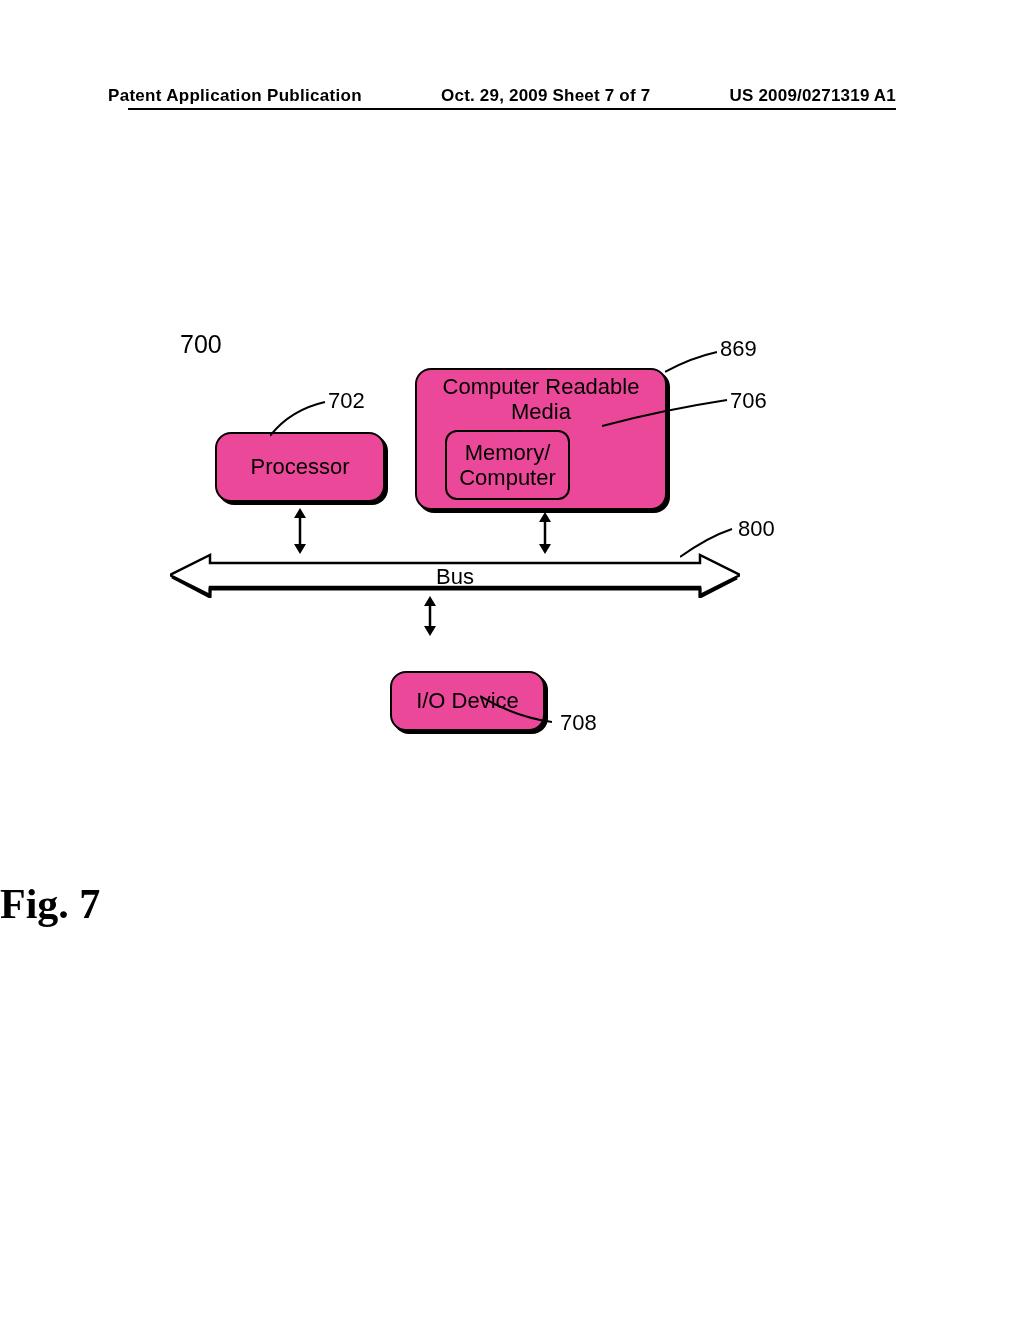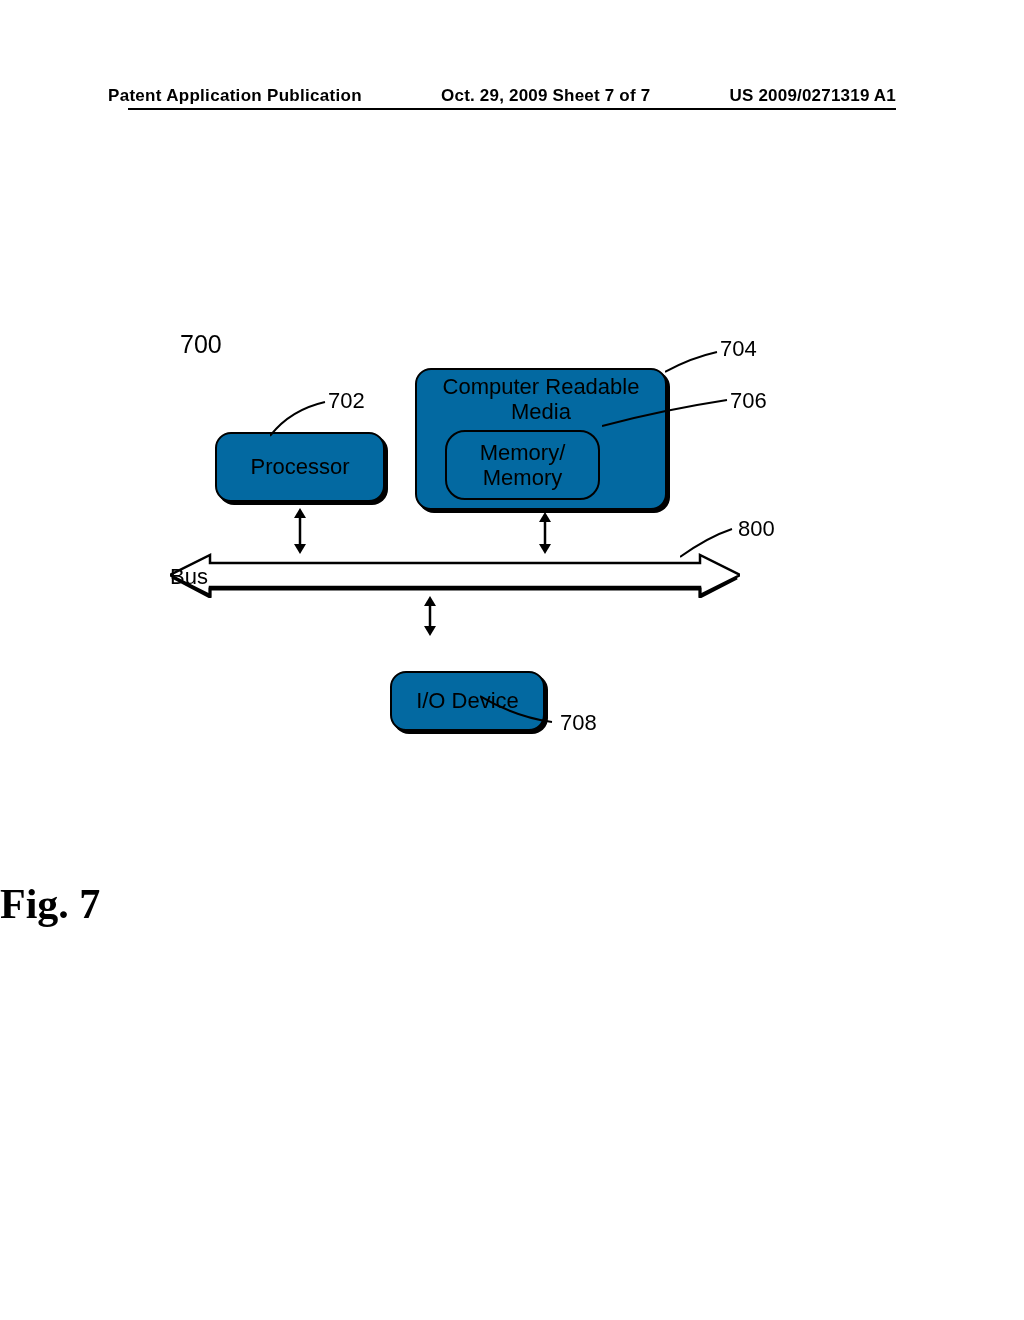--- a/index.html
+++ b/index.html
@@ -51,21 +51,21 @@
       font-family: Arial, Helvetica, sans-serif;
     }
     .ref-700 {
       position: absolute;
       top: 0;
       left: 10px;
       font-size: 25px;
     }
     .box {
       position: absolute;
-      background: #0369a1;
+      background: #ec4899;
       border: 2.5px solid black;
       border-radius: 16px;
       text-align: center;
       display: flex;
       flex-direction: column;
       justify-content: center;
       align-items: center;
       font-size: 22px;
     }
     .box-shadow {
@@ -84,23 +84,23 @@
       height: 142px;
       justify-content: flex-start;
       padding-top: 4px;
     }
     .crm-title {
       line-height: 1.15;
     }
     .memory-box {
       top: 100px;
       left: 275px;
-      width: 155px;
+      width: 125px;
       height: 70px;
-      border-radius: 20px;
+      border-radius: 12px;
       line-height: 1.15;
       box-shadow: none;
     }
     .io-box {
       top: 305px;
       left: 220px;
       width: 155px;
       height: 60px;
       margin-top: 36px;
     }
@@ -113,20 +113,21 @@
     }
     .bus-svg {
       width: 100%;
       height: 100%;
     }
     .bus-label {
       position: absolute;
       top: 12px;
       left: 0;
       width: 100%;
+      text-align: center;
       font-size: 22px;
     }
     .ref-label {
       position: absolute;
       font-size: 22px;
     }
     .figure-caption {
       position: absolute;
       top: 880px;
       left: 0;
@@ -158,21 +159,21 @@
     <span>Processor</span>
   </div>
 
   <div class="box box-shadow crm-box">
     <div class="crm-title">Computer Readable</div>
     <div class="crm-title">Media</div>
   </div>
 
   <div class="box memory-box">
     <div>Memory/</div>
-    <div>Memory</div>
+    <div>Computer</div>
   </div>
 
   <div class="bus-container">
     <svg class="bus-svg" viewBox="0 0 570 46">
       <polygon points="0,23 40,3 40,11 530,11 530,3 570,23 530,43 530,35 40,35 40,43" fill="white" stroke="black" stroke-width="2.5"></polygon>
       <polyline points="2,25 40,45 40,37 530,37 530,45 567,26" fill="none" stroke="black" stroke-width="3"></polyline>
     </svg>
     <div class="bus-label">Bus</div>
   </div>
 
@@ -199,21 +200,21 @@
   </svg>
 
   <svg style="position:absolute;top:70px;left:100px;width:80px;height:40px">
     <path d="M 0,36 Q 20,10 55,2" stroke="black" stroke-width="2" fill="none"></path>
   </svg>
   <div class="ref-label" style="top:58px;left:158px">702</div>
 
   <svg style="position:absolute;top:20px;left:495px;width:60px;height:30px">
     <path d="M 0,22 Q 25,8 52,2" stroke="black" stroke-width="2" fill="none"></path>
   </svg>
-  <div class="ref-label" style="top:6px;left:550px">704</div>
+  <div class="ref-label" style="top:6px;left:550px">869</div>
 
   <svg style="position:absolute;top:68px;left:432px;width:130px;height:30px">
     <path d="M 0,28 Q 60,12 125,2" stroke="black" stroke-width="2" fill="none"></path>
   </svg>
   <div class="ref-label" style="top:58px;left:560px">706</div>
 
   <svg style="position:absolute;top:195px;left:510px;width:58px;height:35px">
     <path d="M 0,32 Q 28,12 52,4" stroke="black" stroke-width="2" fill="none"></path>
   </svg>
   <div class="ref-label" style="top:186px;left:568px">800</div>

